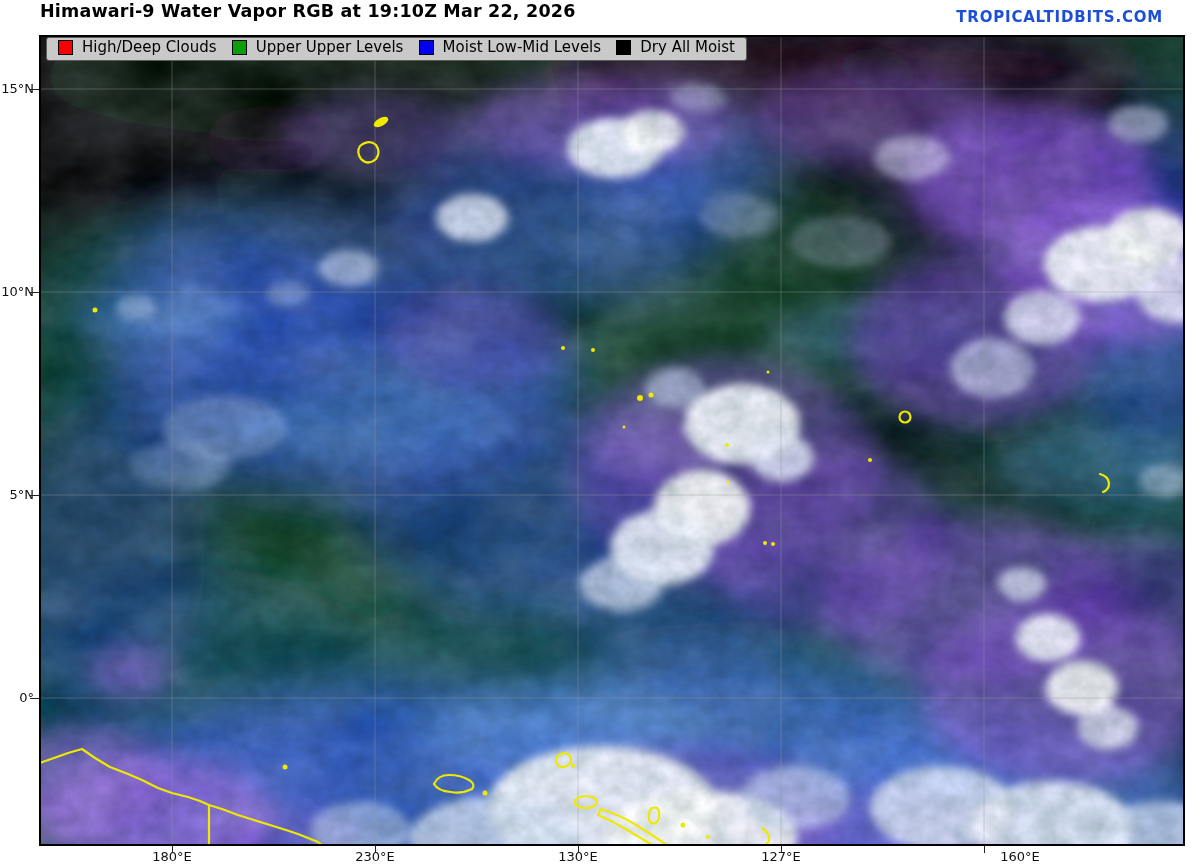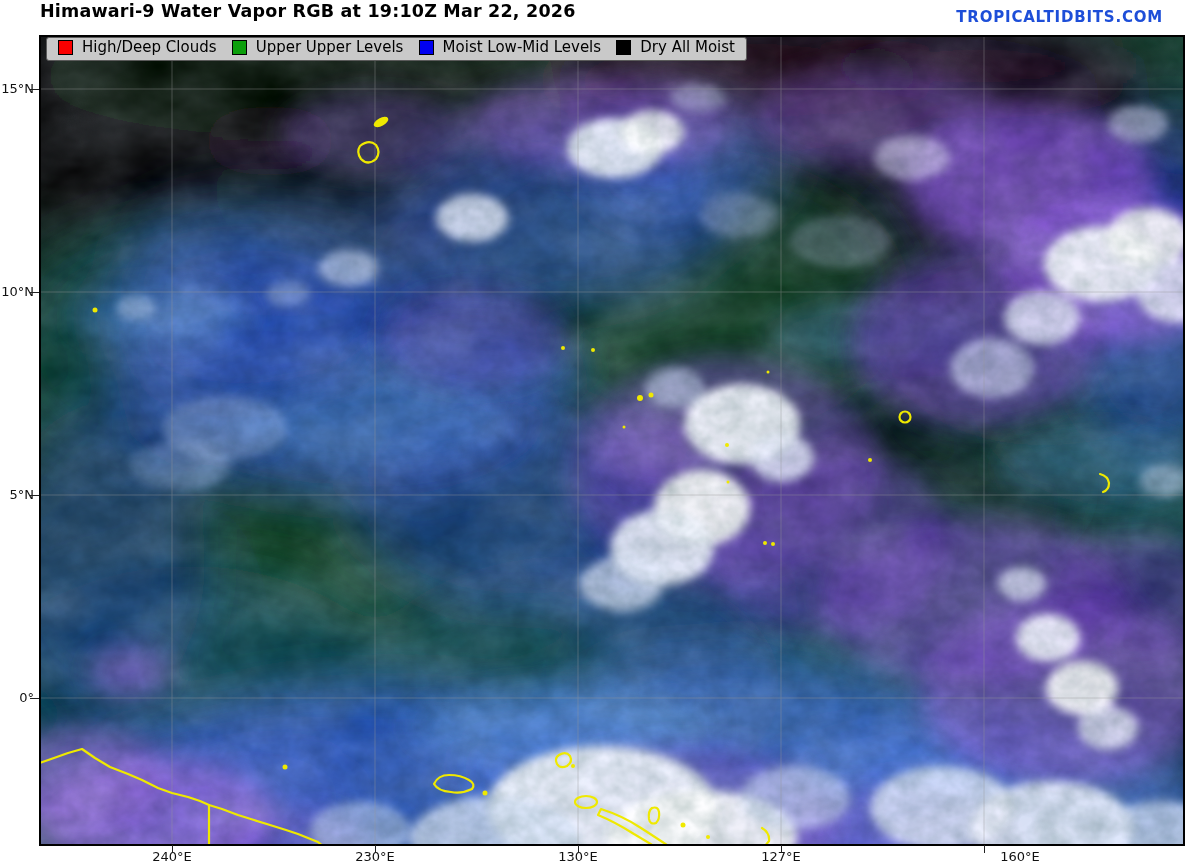--- a/index.html
+++ b/index.html
@@ -273,21 +273,21 @@
     <div class="lat-label" style="top: 82px;">15°N</div>
     <div class="lat-tickline" style="top: 89px;"></div>
     <div class="lat-label" style="top: 285px;">10°N</div>
     <div class="lat-tickline" style="top: 292px;"></div>
     <div class="lat-label" style="top: 488px;">5°N</div>
     <div class="lat-tickline" style="top: 495px;"></div>
     <div class="lat-label" style="top: 691px;">0°</div>
     <div class="lat-tickline" style="top: 698px;"></div>
   </div>
 <div>
-    <div class="lon-label" style="left: 140px;">240°E</div>
+    <div class="lon-label" style="left: 140px;">180°E</div>
     <div class="lon-tickline" style="left: 172px;"></div>
     <div class="lon-label" style="left: 343px;">230°E</div>
     <div class="lon-tickline" style="left: 375px;"></div>
     <div class="lon-label" style="left: 546px;">130°E</div>
     <div class="lon-tickline" style="left: 578px;"></div>
     <div class="lon-label" style="left: 749px;">127°E</div>
     <div class="lon-tickline" style="left: 781px;"></div>
     <div class="lon-label" style="left: 988px;">160°E</div>
     <div class="lon-tickline" style="left: 984px;"></div>
   </div>

